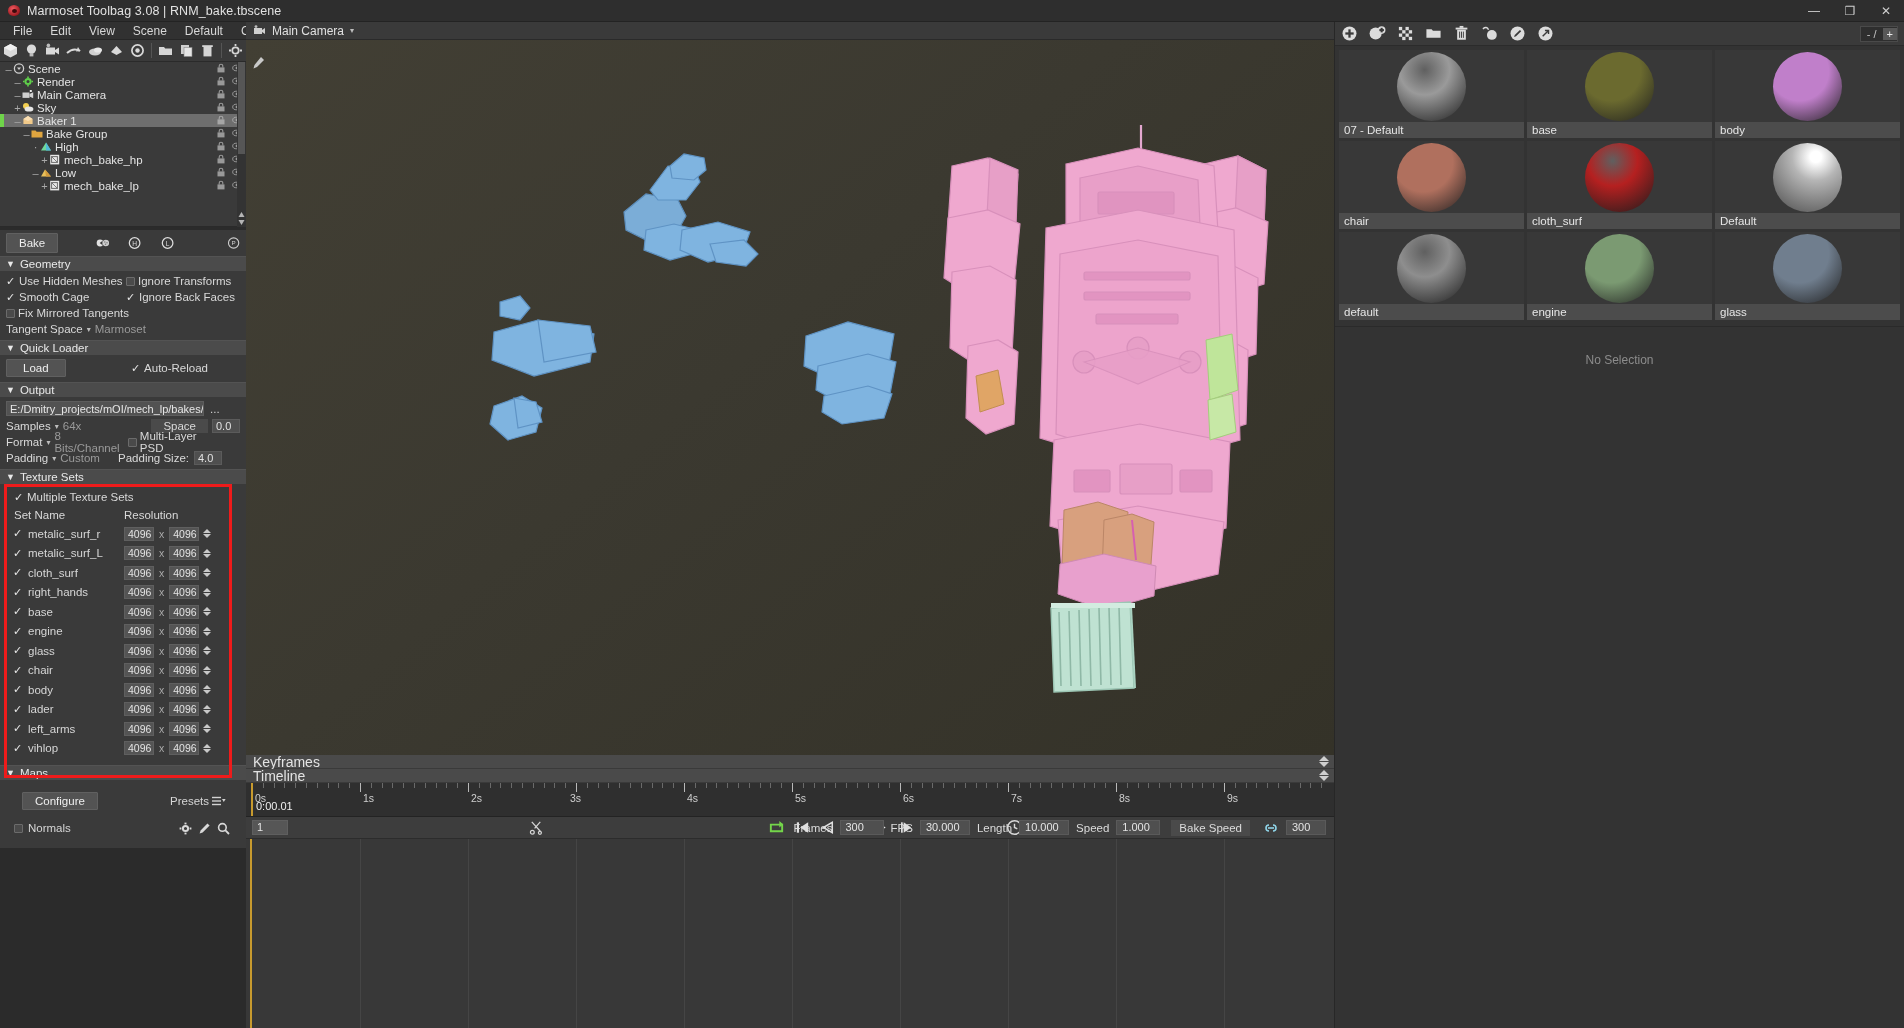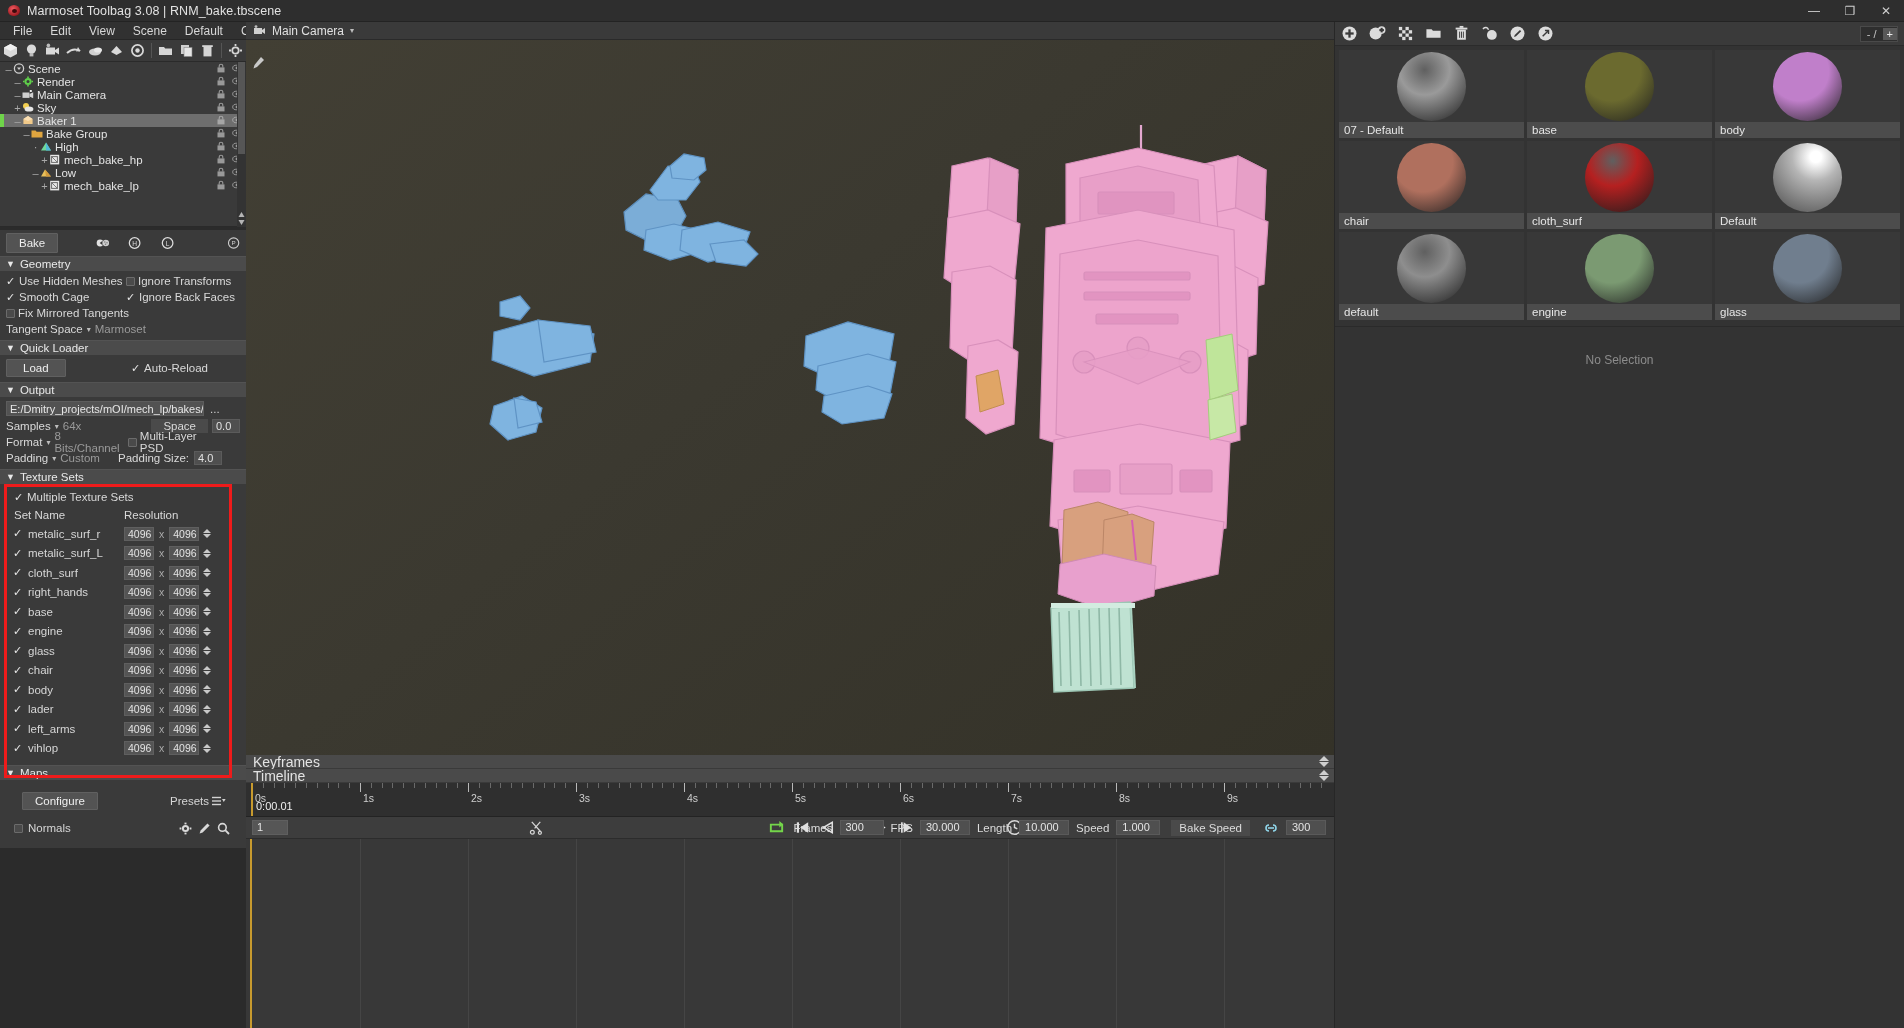--- a/index.html
+++ b/index.html
@@ -1198,21 +1198,21 @@
         <div class="tick maj" style="left: 330px;"></div>
         <div class="tick min" style="left: 340.8px;"></div>
         <div class="tick min" style="left: 351.6px;"></div>
         <div class="tick min" style="left: 362.4px;"></div>
         <div class="tick min" style="left: 373.2px;"></div>
         <div class="tick min" style="left: 384px;"></div>
         <div class="tick min" style="left: 394.8px;"></div>
         <div class="tick min" style="left: 405.6px;"></div>
         <div class="tick min" style="left: 416.4px;"></div>
         <div class="tick min" style="left: 427.2px;"></div>
-        <div class="rl-lab" style="left: 333px;">3s</div>
+        <div class="rl-lab" style="left: 324px;">3s</div>
         <div class="tick maj" style="left: 438px;"></div>
         <div class="tick min" style="left: 448.8px;"></div>
         <div class="tick min" style="left: 459.6px;"></div>
         <div class="tick min" style="left: 470.4px;"></div>
         <div class="tick min" style="left: 481.2px;"></div>
         <div class="tick min" style="left: 492px;"></div>
         <div class="tick min" style="left: 502.8px;"></div>
         <div class="tick min" style="left: 513.6px;"></div>
         <div class="tick min" style="left: 524.4px;"></div>
         <div class="tick min" style="left: 535.2px;"></div>

